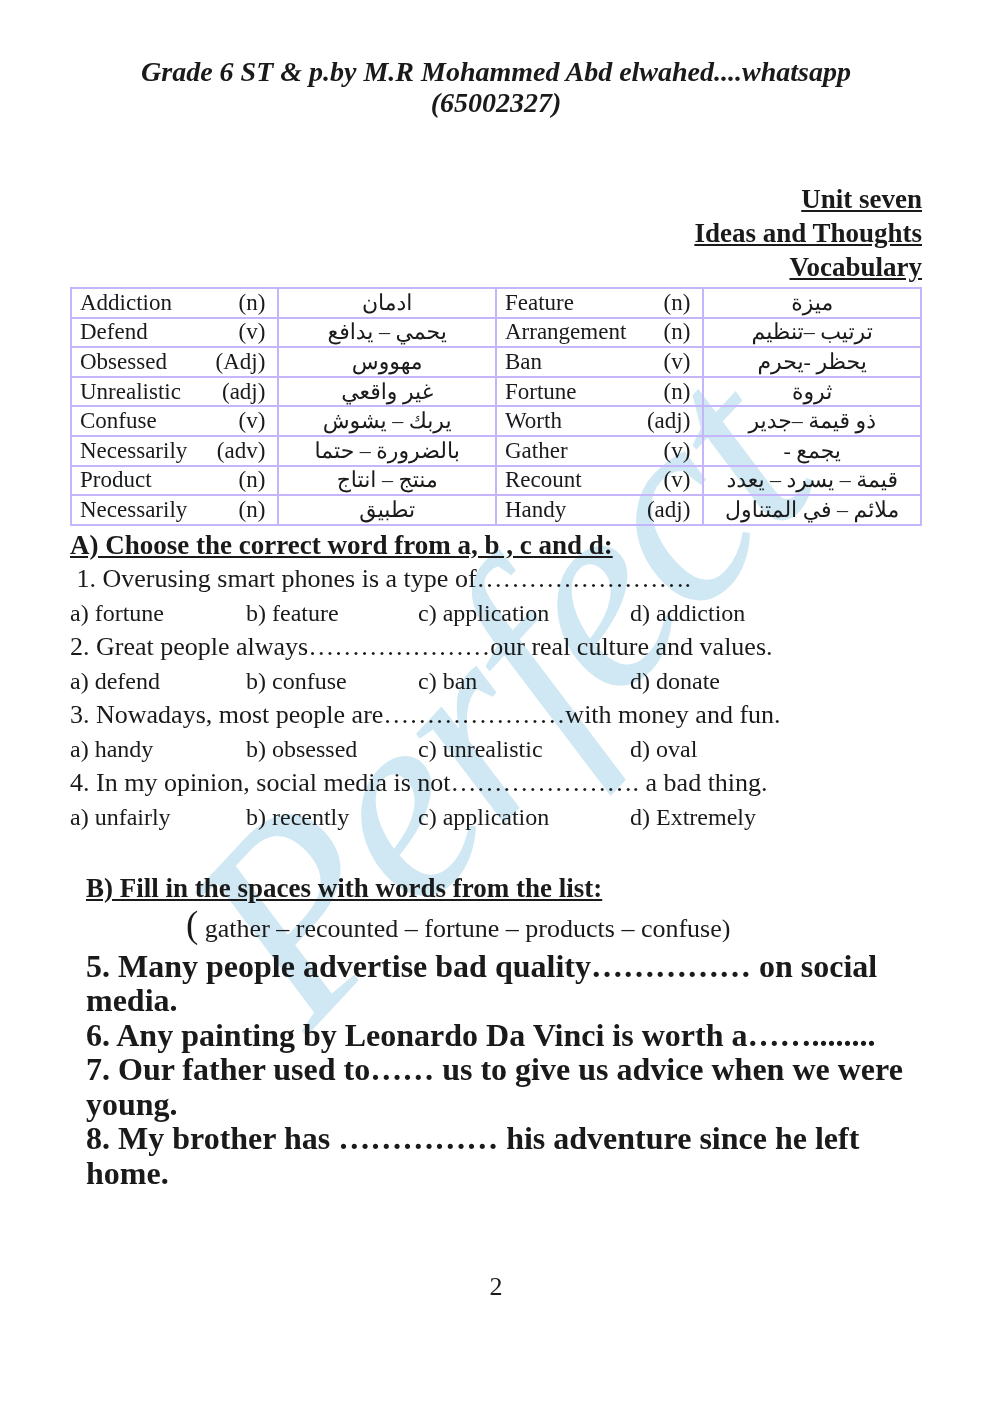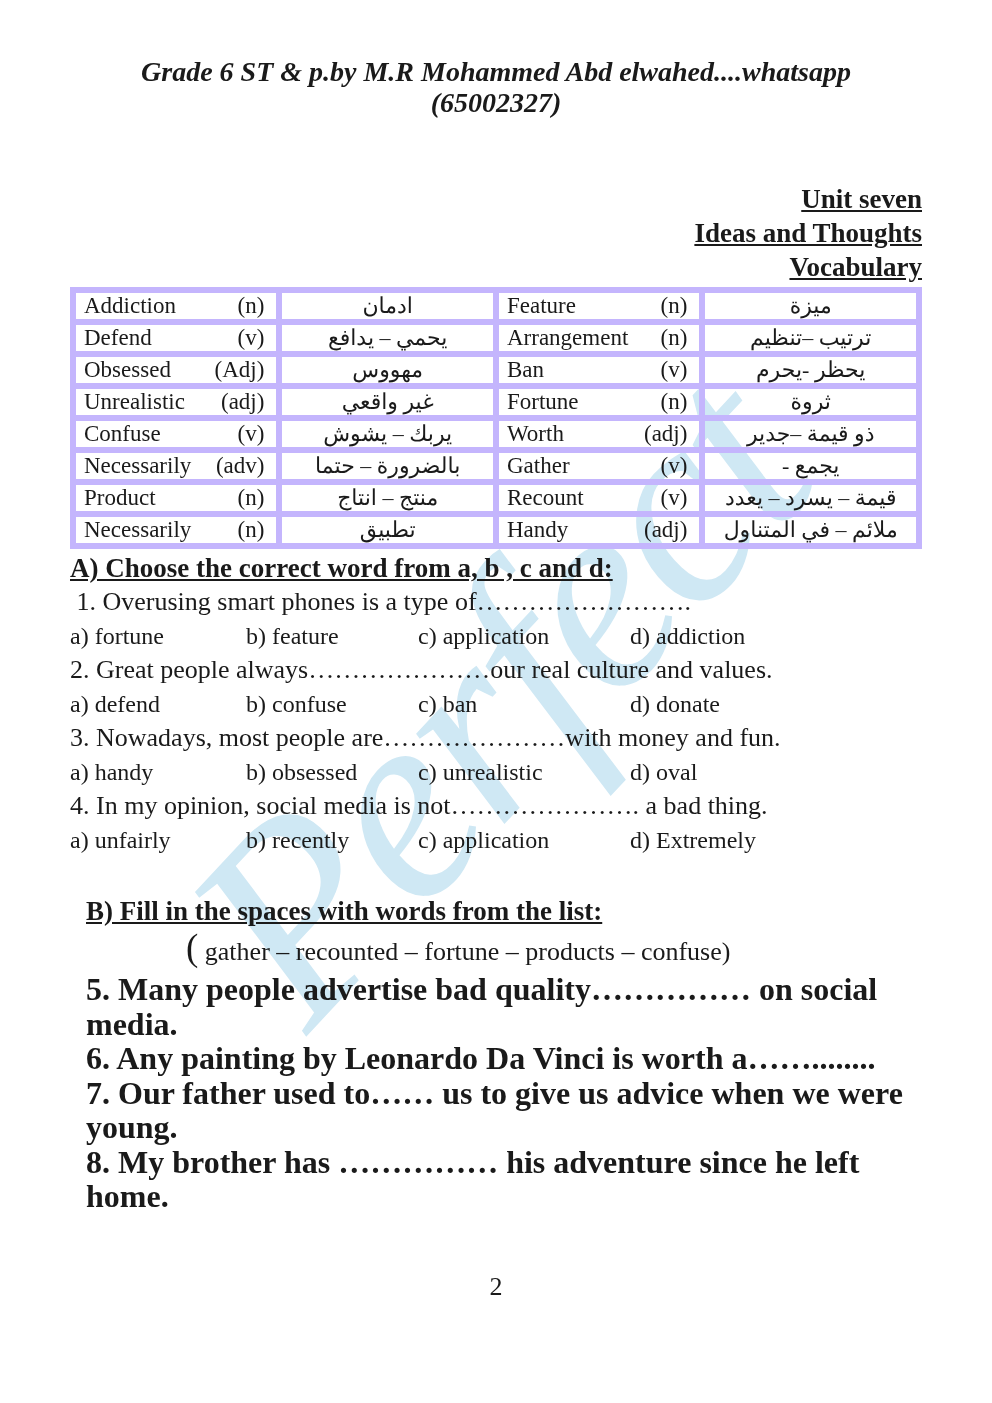--- a/index.html
+++ b/index.html
@@ -50,21 +50,21 @@
     line-height: 34px;
     text-decoration: underline;
   }
   table.vocab {
     width: 100%;
     border-collapse: collapse;
     margin-top: 3px;
     background: transparent;
   }
   table.vocab td {
-    border: 6px solid #c4b5fd;
+    border: 2px solid #c4b5fd;
     height: 29.6px;
     padding: 0;
     font-size: 23px;
     vertical-align: middle;
   }
   td.en-cell { width: 24.4%; }
   td.ar-cell { width: 25.6%; text-align: center; direction: rtl; }
   .en-wrap {
     display: flex;
     justify-content: space-between;

